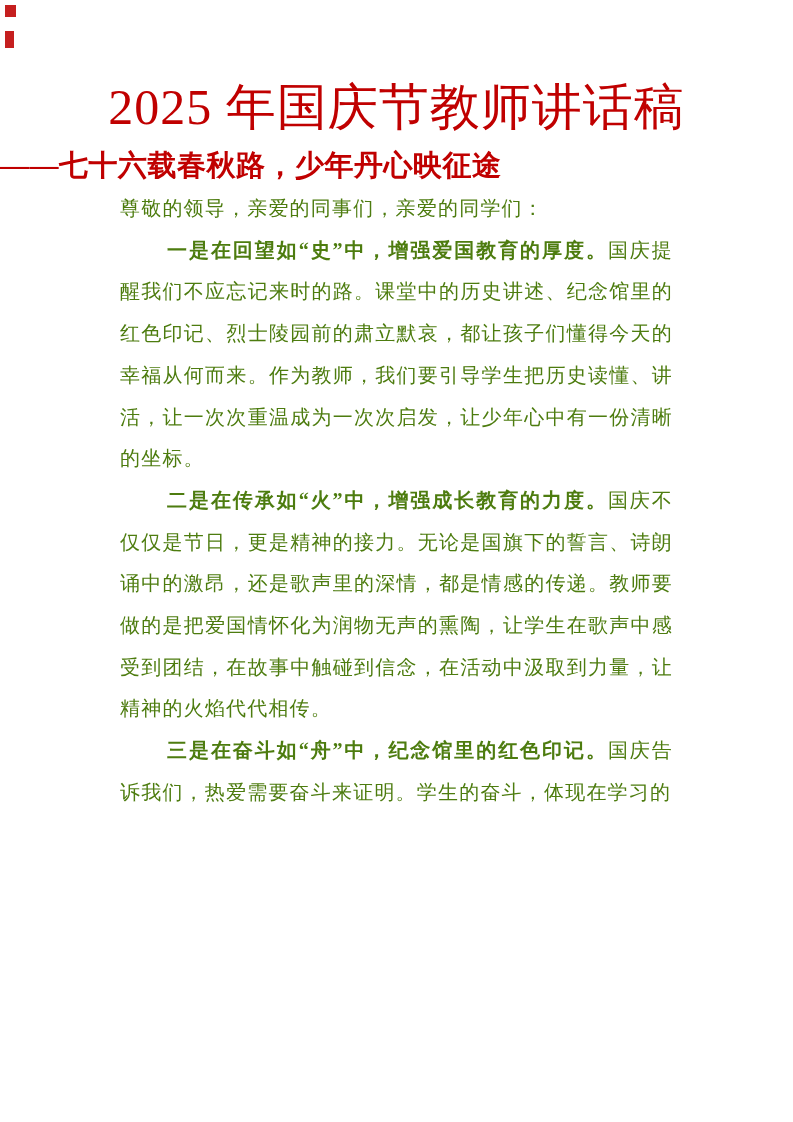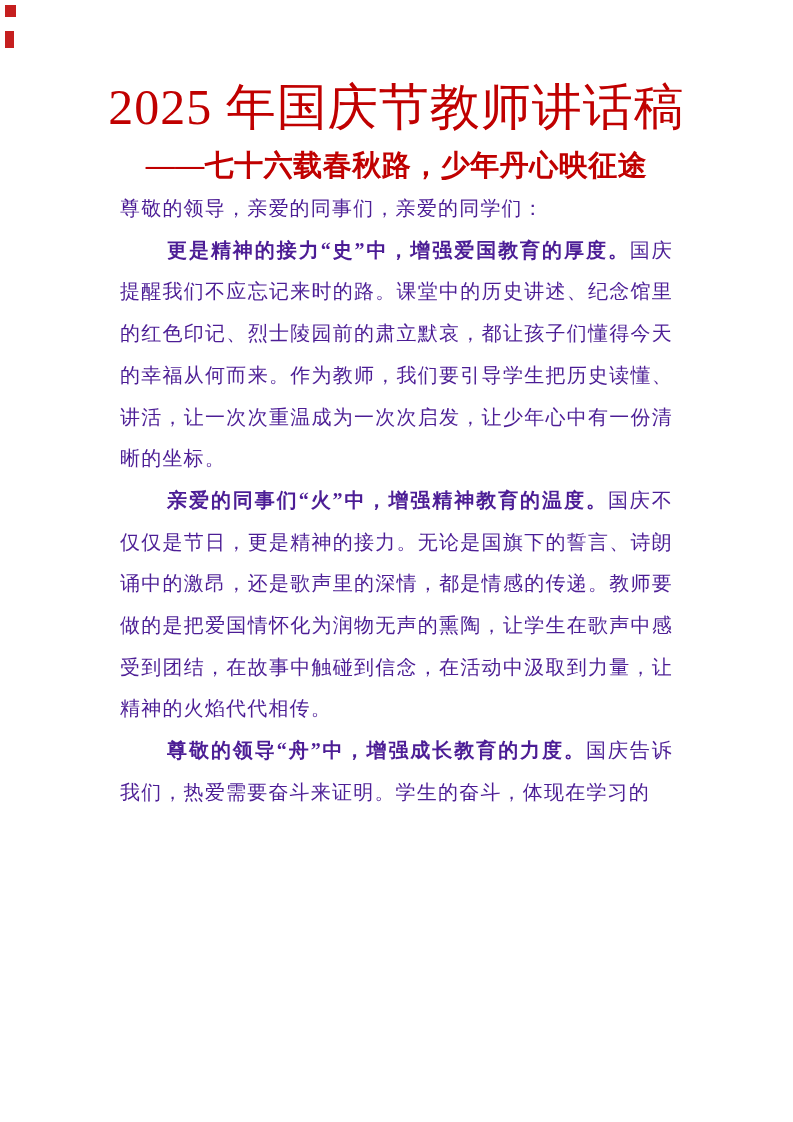--- a/index.html
+++ b/index.html
@@ -36,35 +36,35 @@
     font-size: 50px;
     font-weight: normal;
     color: #c00000;
     letter-spacing: 1px;
     white-space: nowrap;
   }
   .doc-subtitle {
     margin: 0;
     height: 46px;
     line-height: 46px;
-    text-align: center;
+    text-align: left;
     font-size: 29px;
     font-weight: bold;
     color: #c00000;
     letter-spacing: 0.5px;
     white-space: nowrap;
   }
   .doc-body {
     width: 553px;
     margin: 0 auto;
     padding-top: 0;
     font-size: 20px;
     line-height: 41.7px;
     letter-spacing: 1.2px;
-    color: #4c1d95;
+    color: #4d7c0f;
     text-align: justify;
   }
   .doc-body p {
     margin: 0;
     text-indent: 47px;
   }
   .doc-body p.greeting {
     text-indent: 0;
   }
   .doc-body .lead {
@@ -81,20 +81,20 @@
 
   <h1 class="doc-title">2025 年国庆节教师讲话稿</h1>
 
   <h2 class="doc-subtitle">——七十六载春秋路，少年丹心映征途</h2>
 
   <div class="doc-body">
 
     <p class="greeting">尊敬的领导，亲爱的同事们，亲爱的同学们：</p>
 
 
-    <p><span class="lead">更是精神的接力“史”中，增强爱国教育的厚度。</span><span>国庆提醒我们不应忘记来时的路。课堂中的历史讲述、纪念馆里的红色印记、烈士陵园前的肃立默哀，都让孩子们懂得今天的幸福从何而来。作为教师，我们要引导学生把历史读懂、讲活，让一次次重温成为一次次启发，让少年心中有一份清晰的坐标。</span></p>
+    <p><span class="lead">一是在回望如“史”中，增强爱国教育的厚度。</span><span>国庆提醒我们不应忘记来时的路。课堂中的历史讲述、纪念馆里的红色印记、烈士陵园前的肃立默哀，都让孩子们懂得今天的幸福从何而来。作为教师，我们要引导学生把历史读懂、讲活，让一次次重温成为一次次启发，让少年心中有一份清晰的坐标。</span></p>
 
-    <p><span class="lead">亲爱的同事们“火”中，增强精神教育的温度。</span><span>国庆不仅仅是节日，更是精神的接力。无论是国旗下的誓言、诗朗诵中的激昂，还是歌声里的深情，都是情感的传递。教师要做的是把爱国情怀化为润物无声的熏陶，让学生在歌声中感受到团结，在故事中触碰到信念，在活动中汲取到力量，让精神的火焰代代相传。</span></p>
+    <p><span class="lead">二是在传承如“火”中，增强成长教育的力度。</span><span>国庆不仅仅是节日，更是精神的接力。无论是国旗下的誓言、诗朗诵中的激昂，还是歌声里的深情，都是情感的传递。教师要做的是把爱国情怀化为润物无声的熏陶，让学生在歌声中感受到团结，在故事中触碰到信念，在活动中汲取到力量，让精神的火焰代代相传。</span></p>
 
-    <p><span class="lead">尊敬的领导“舟”中，增强成长教育的力度。</span><span>国庆告诉我们，热爱需要奋斗来证明。学生的奋斗，体现在学习的</span></p>
+    <p><span class="lead">三是在奋斗如“舟”中，纪念馆里的红色印记。</span><span>国庆告诉我们，热爱需要奋斗来证明。学生的奋斗，体现在学习的</span></p>
 
   </div>
 </div>
 
 </body></html>

